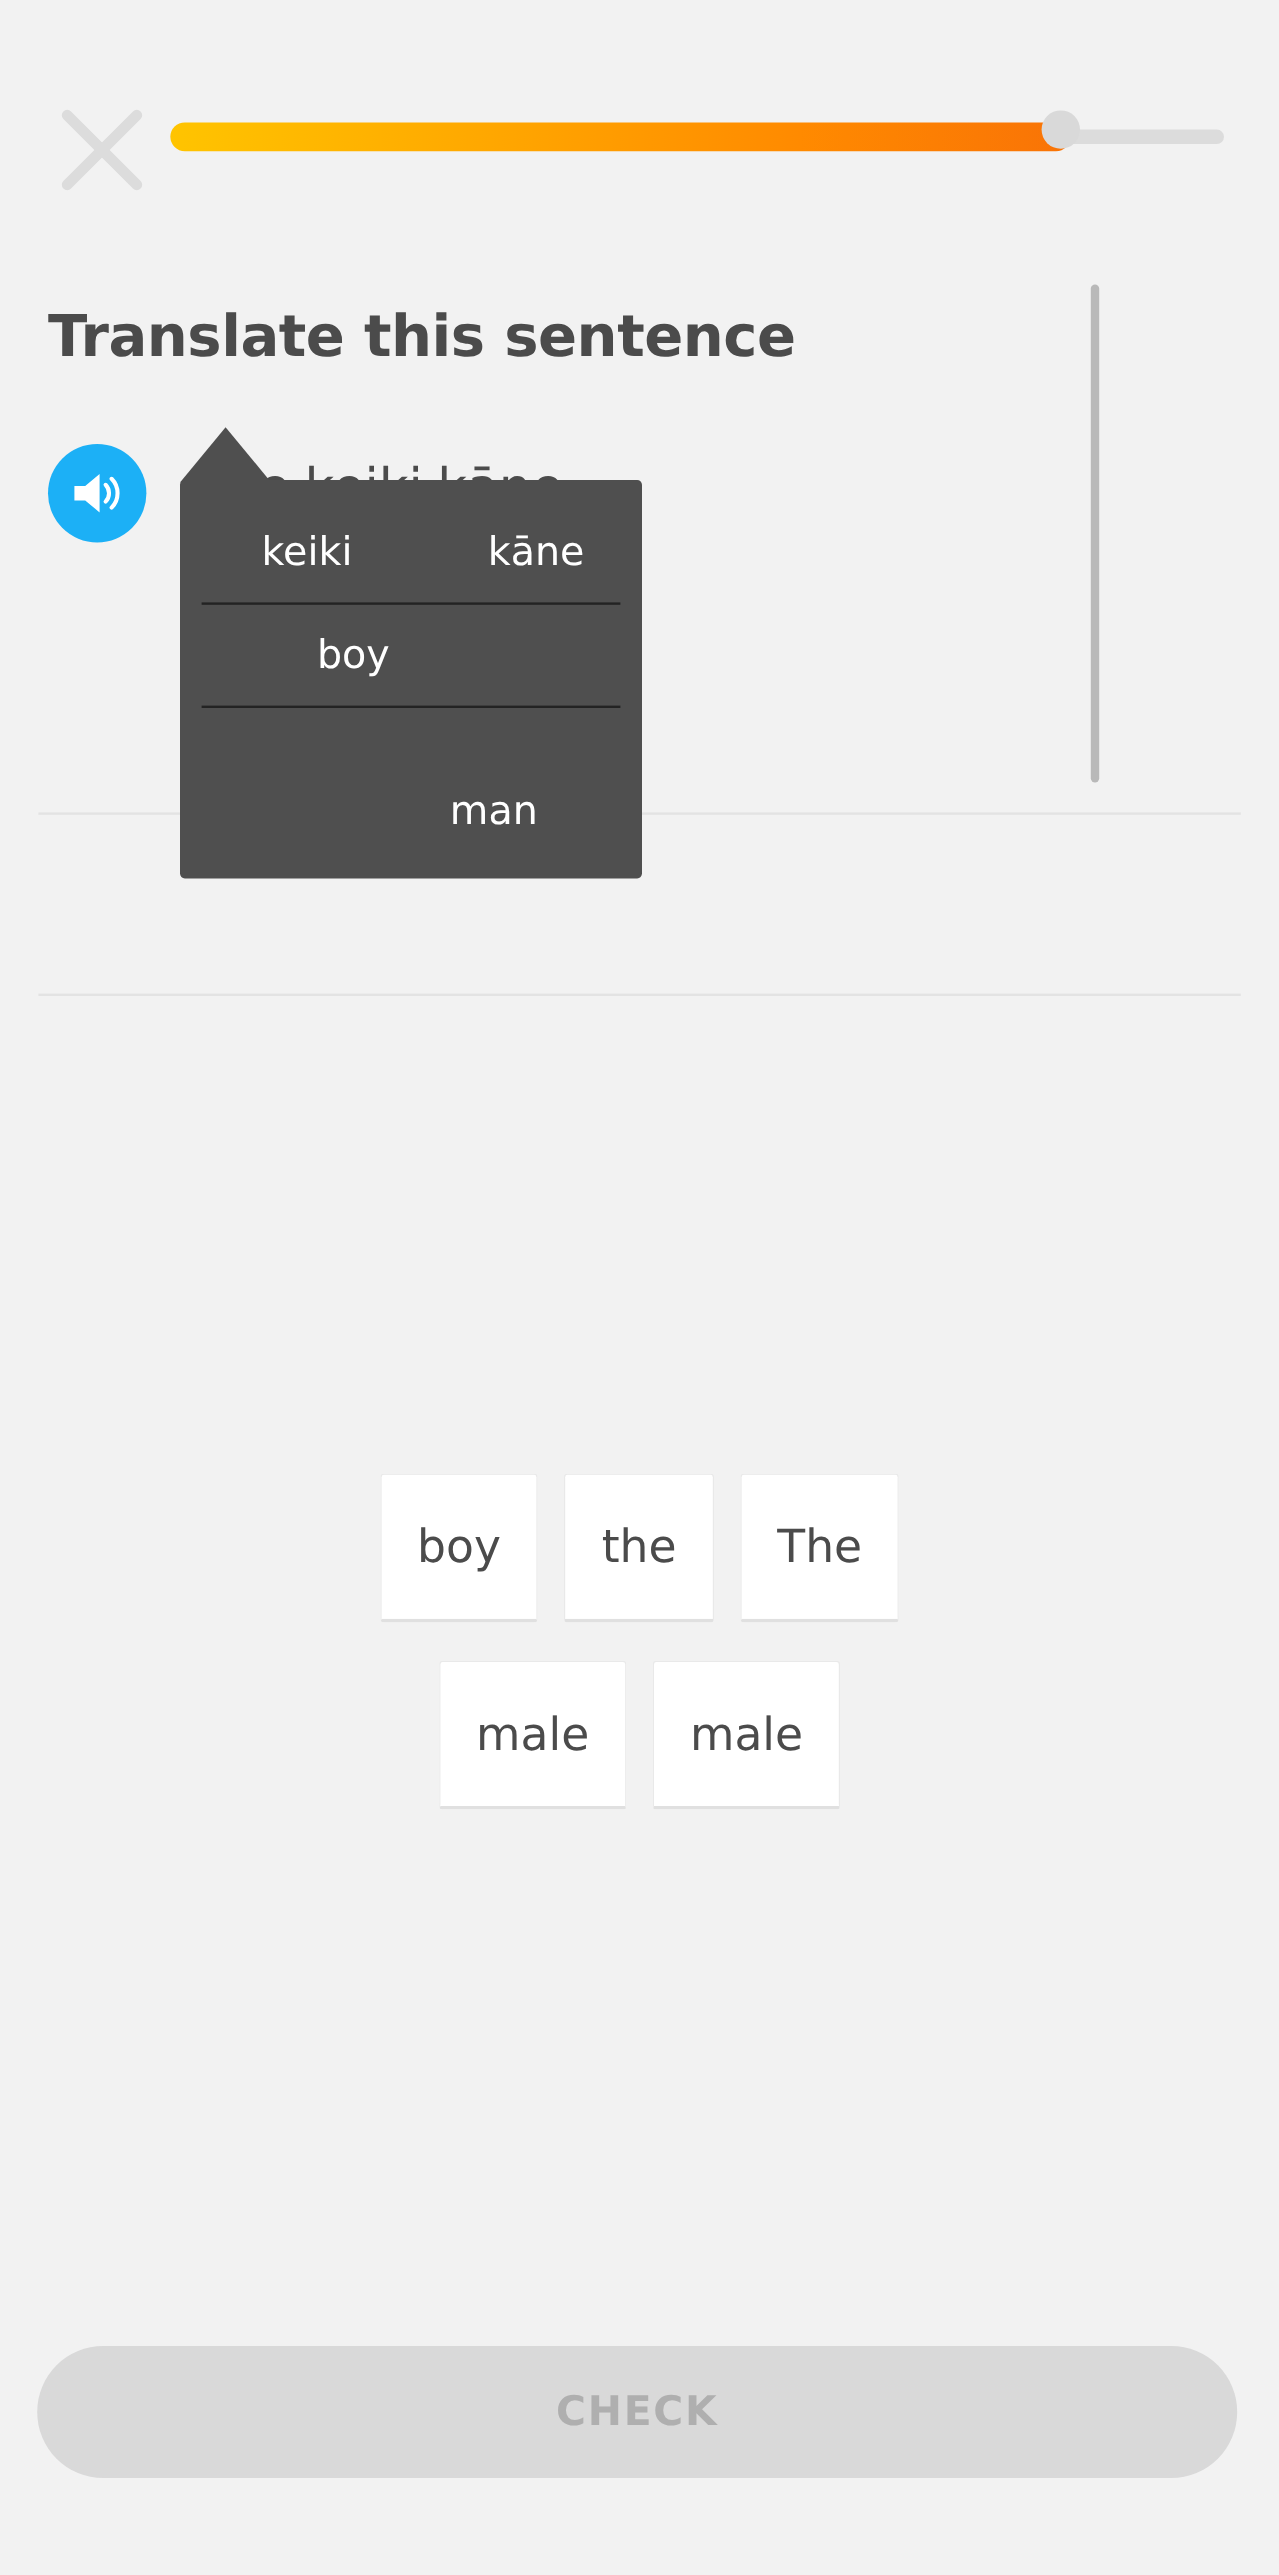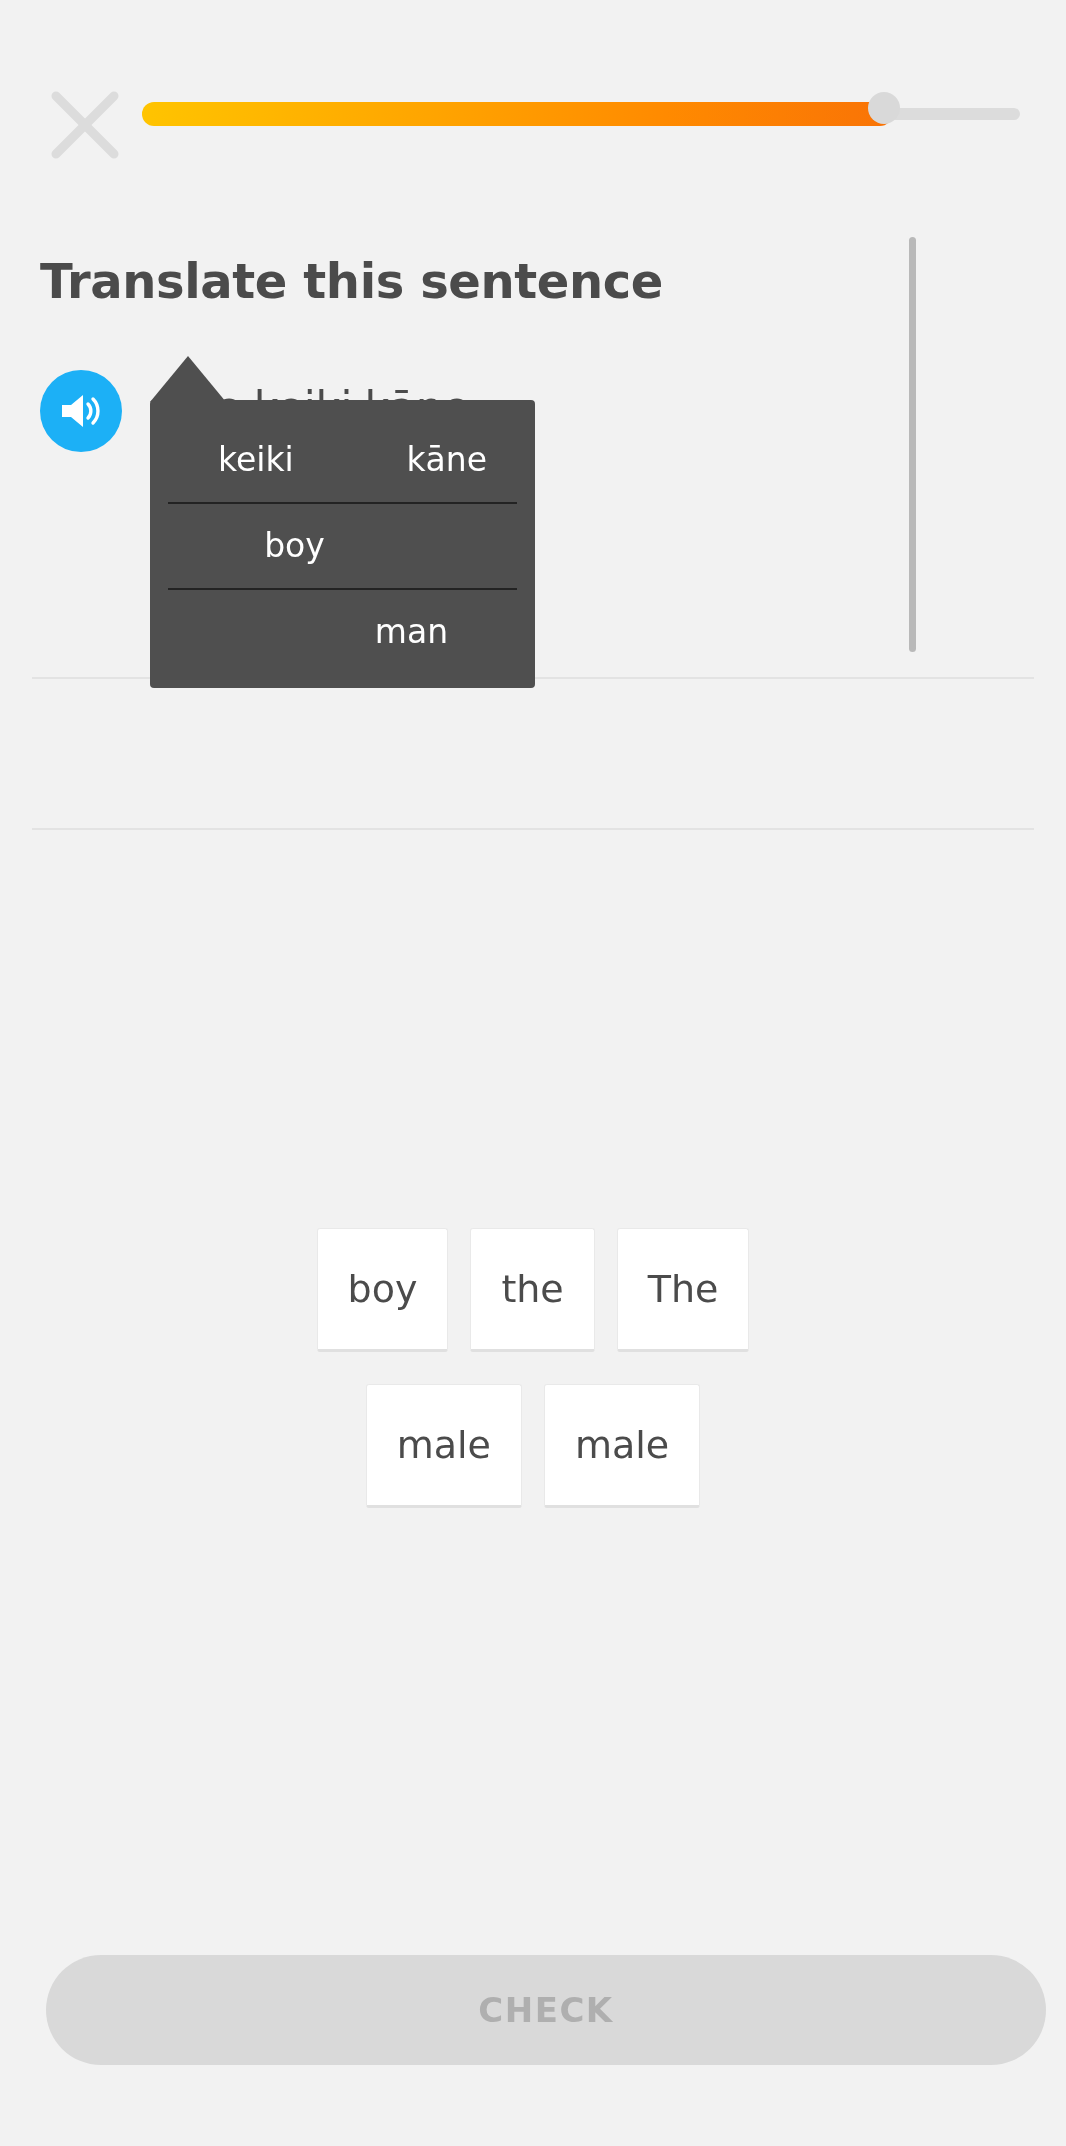--- a/index.html
+++ b/index.html
@@ -153,21 +153,21 @@
   .hint-header .hw-left { padding-left: 48px; }
   .hint-header .hw-right { padding-right: 28px; }
 
   .hint-row {
     padding: 22px 2px 22px 2px;
     border-bottom: 2px solid #232323;
     font-size: 33px;
     color: #ffffff;
     line-height: 40px;
   }
-  .hint-row:last-child { border-bottom: none; padding-bottom: 14px; }
+  .hint-row:last-child { border-bottom: none; padding-bottom: 14px; margin-top: 44px; }
   .hint-row.col-left  { text-align: center; padding-right: 98px; }
   .hint-row.col-right { text-align: center; padding-left: 140px; }
 
   
   .word-bank {
     position: absolute;
     left: 0; top: 1228px;
     width: 1066px;
   }
   .bank-row {
@@ -187,21 +187,21 @@
     display: flex;
     align-items: center;
     justify-content: center;
     font-size: 38px;
     color: #4b4b4b;
   }
 
   
   .check-btn {
     position: absolute;
-    left: 46px; top: 1955px;
+    left: 31px; top: 1955px;
     width: 1000px; height: 110px;
     border-radius: 55px;
     background: #d9d9d9;
     display: flex;
     align-items: center;
     justify-content: center;
     font-size: 34px;
     font-weight: bold;
     letter-spacing: 1.5px;
     color: #afafaf;

